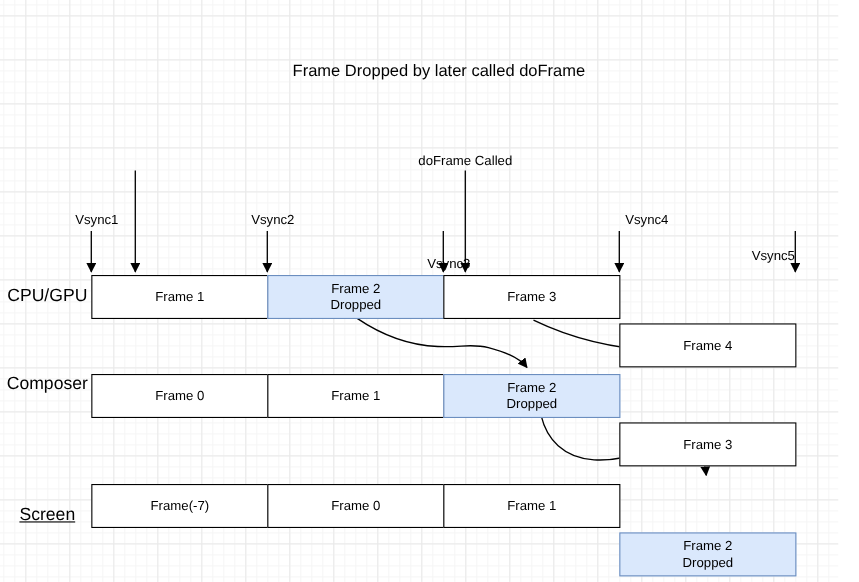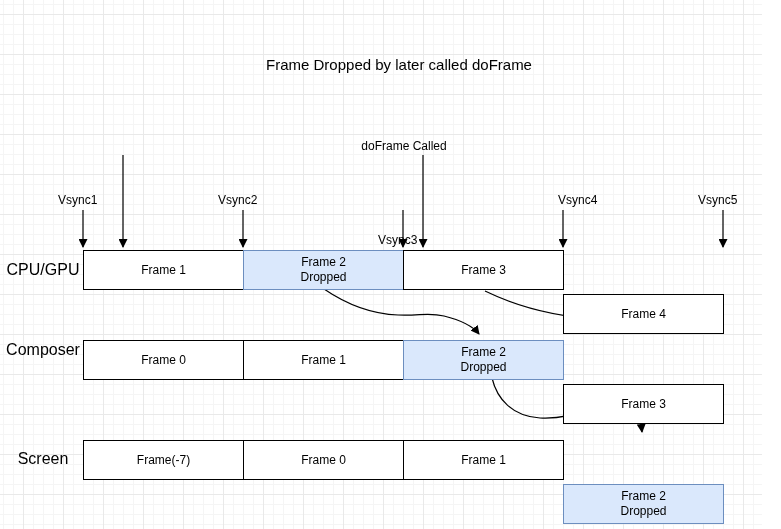--- a/index.html
+++ b/index.html
@@ -19,29 +19,29 @@
   .title{
     position:absolute;left:253px;top:56px;width:292px;
     text-align:center;font-size:15px;line-height:18px;white-space:nowrap;
   }
   .callout{
     position:absolute;top:139px;width:130px;
     text-align:center;font-size:12px;line-height:14px;white-space:nowrap;
   }
   .vsync-label{
     position:absolute;top:193px;width:60px;
-    text-align:left;font-size:12px;line-height:14px;white-space:nowrap;
+    text-align:center;font-size:12px;line-height:14px;white-space:nowrap;
   }
   .row-label{
     position:absolute;left:3px;width:80px;height:14px;
     text-align:center;font-size:16px;line-height:14px;white-space:nowrap;
   }
   .row-label.r0{top:263px;}
   .row-label.r1{top:343px;}
-  .row-label.r2{top:452px;}
+  .row-label.r2{top:462px;text-decoration:underline;}
   .cell{
     position:absolute;width:161px;height:40px;box-sizing:border-box;
     border:1px solid #000;background:#fff;
     display:flex;align-items:center;justify-content:center;
     font-size:12px;line-height:15px;text-align:center;white-space:pre-line;
   }
   .c0{left:83px;} .c1{left:243px;} .c2{left:403px;} .c3{left:563px;margin-top:44px;}
   .r0{top:250px;} .r1{top:340px;} .r2{top:440px;}
   .arrow-line{stroke:#000;stroke-width:1.2;fill:none;}
 </style>
@@ -63,27 +63,27 @@
     <path class="arrow-line" d="M403 210 L403 247" marker-end="url(#ah)"></path>
     <path class="arrow-line" d="M563 210 L563 247" marker-end="url(#ah)"></path>
     <path class="arrow-line" d="M723 210 L723 247" marker-end="url(#ah)"></path>
     <path class="arrow-line" d="M324 289 C346 304 370 314 398 315 C420 316 428 312 444 316 C460 320 472 325 479 334" marker-end="url(#ah)"></path>
     <path class="arrow-line" d="M485 291 C516 306 556 317 600 319 C620 320 638 316 643 330" marker-end="url(#ah)"></path>
     <path class="arrow-line" d="M492 378 C497 399 512 416 540 418 C572 420 600 404 618 403 C632 402 640 412 642 432" marker-end="url(#ah)"></path>
   </svg>
 
   <div class="title">Frame Dropped by later called doFrame</div>
 
-  <div class="callout" style="left:339px;">doFrame Called</div>
+  <div class="callout" style="left:358px;">doFrame Called</div>
 
   <div class="vsync-label" style="left:58px;">Vsync1</div>
   <div class="vsync-label" style="left:218px;">Vsync2</div>
   <div class="vsync-label" style="left:378px;margin-top:40px;">Vsync3</div>
   <div class="vsync-label" style="left:558px;">Vsync4</div>
-  <div class="vsync-label" style="left:698px;">Vsync5</div>
+  <div class="vsync-label" style="left:673px;margin-top:32px;">Vsync5</div>
 
   <div class="row-label r0">CPU/GPU</div>
   <div class="row-label r1">Composer</div>
   <div class="row-label r2">Screen</div>
 
   <div class="cell r0 c0">Frame 1</div>
   <div class="cell r0 c1 highlight" style="background: rgb(218, 232, 252); border-color: rgb(108, 142, 191);">Frame 2
 Dropped</div>
   <div class="cell r0 c2">Frame 3</div>
   <div class="cell r0 c3">Frame 4</div>

